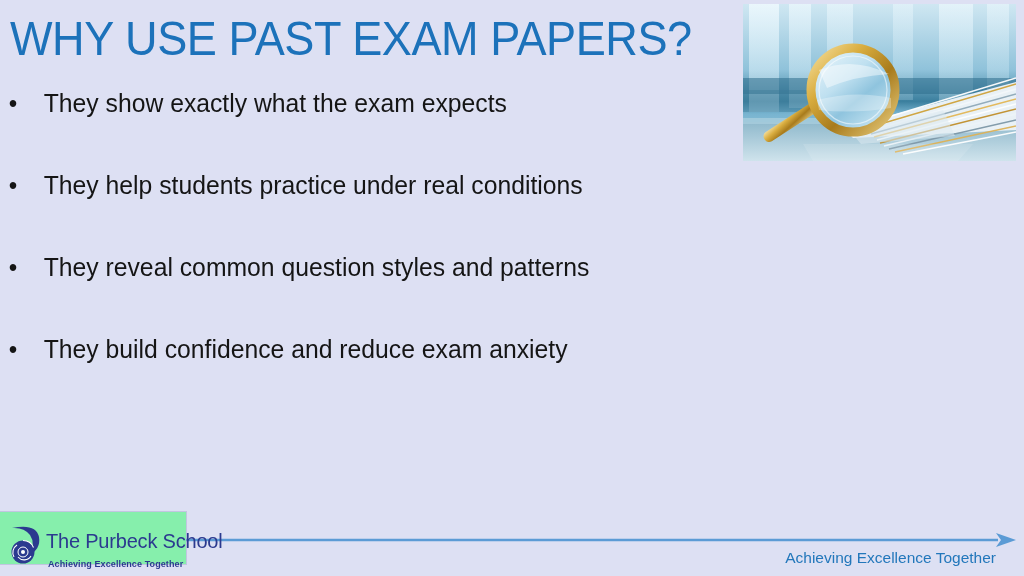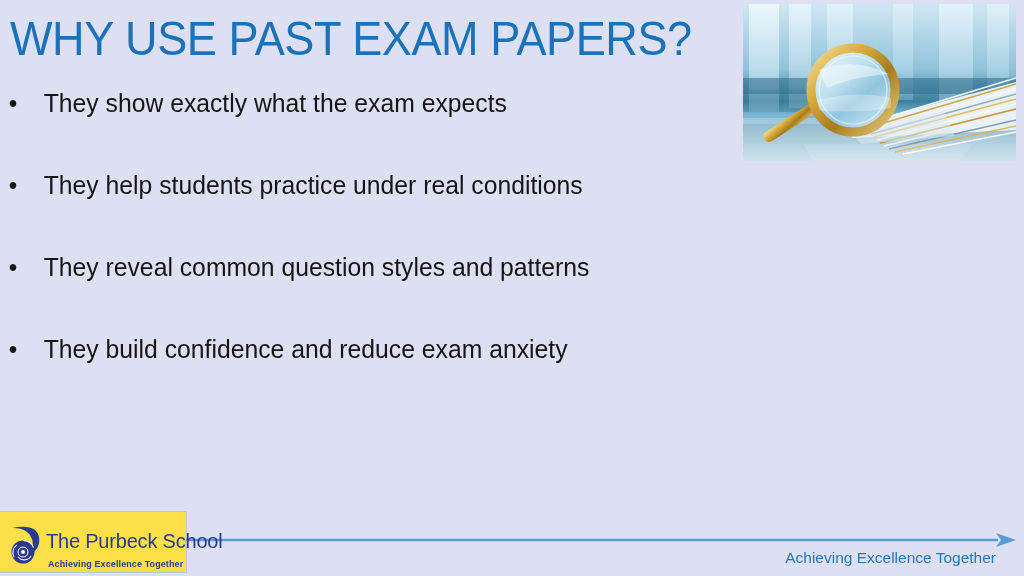--- a/index.html
+++ b/index.html
@@ -95,22 +95,22 @@
     font-size: 15.5px;
     color: #2277bb;
     white-space: nowrap;
   }
 
   #logo-box {
     position: absolute;
     left: 0px;
     top: 512px;
     width: 186px;
-    height: 60px;
-    background: #fde047;
+    height: 52px;
+    background: #86efac;
     box-shadow: 0 0 0 1px rgba(140,150,190,0.35);
   }
   #logo-mark {
     position: absolute;
     left: 6px;
     top: 10px;
     width: 40px;
     height: 44px;
   }
   #logo-name {

